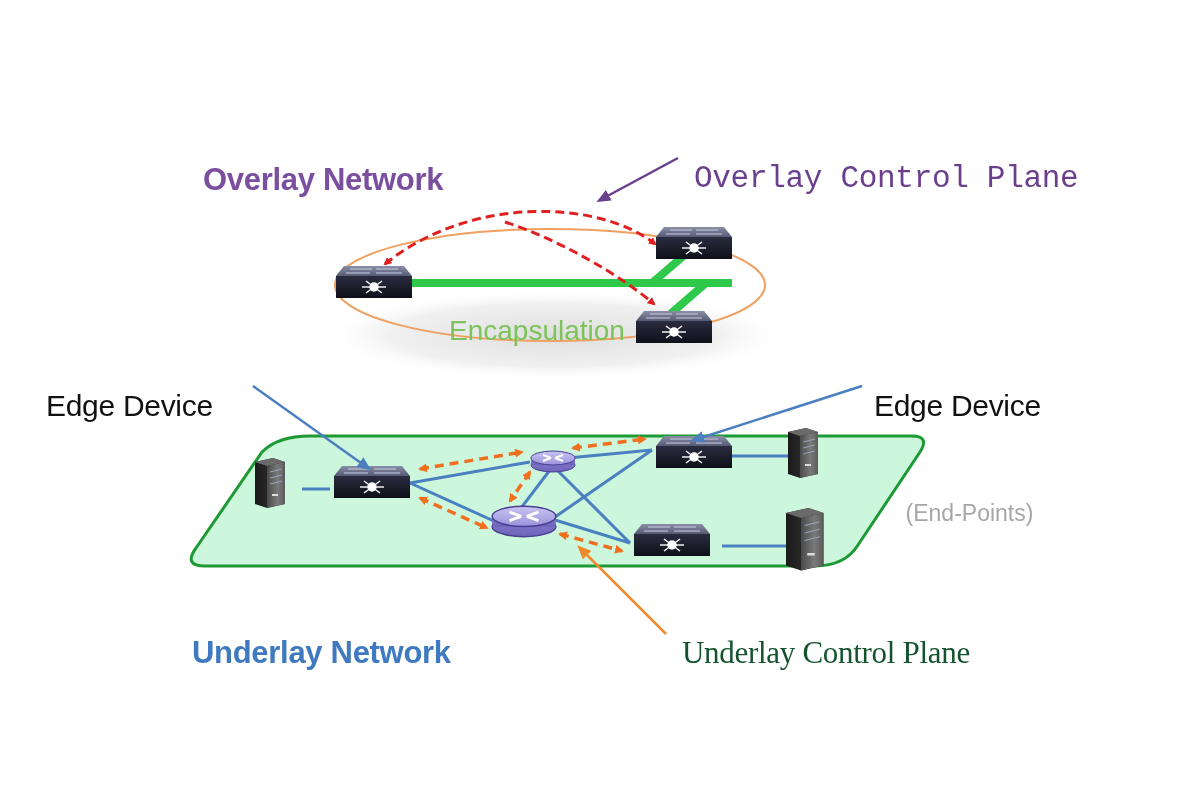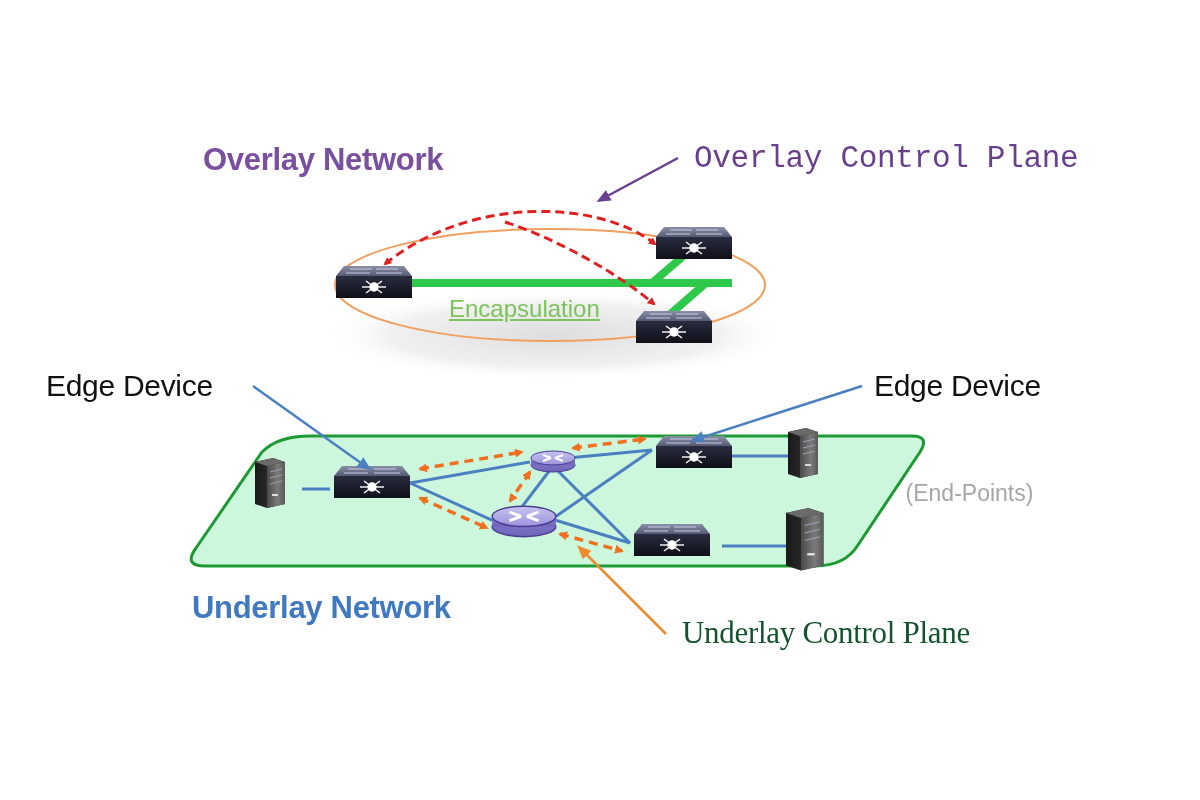--- a/index.html
+++ b/index.html
@@ -1,25 +1,25 @@
 <!DOCTYPE html>
 <html><head>
 <meta charset="utf-8">
 <style>
   html, body { margin: 0; padding: 0; background: #ffffff; }
   body { width: 1200px; height: 800px; position: relative; overflow: hidden; font-family: "Liberation Sans", sans-serif; }
   #stage { position: absolute; left: 0; top: 0; width: 1200px; height: 800px; }
-  .lbl { position: absolute; white-space: nowrap; font-family: "Liberation Sans", sans-serif; line-height: 1; }
+  .lbl { position: absolute; white-space: nowrap; font-family: "Liberation Sans", sans-serif; line-height: 1; margin-top: 20px; }
   .title-overlay { left: 203px; top: 144px; font-size: 31px; font-weight: bold; color: #7b4fa0; letter-spacing: -0.3px; }
-  .title-underlay { left: 192px; top: 592px; font-size: 31px; font-weight: bold; color: #3f79c0; letter-spacing: -0.3px; }
+  .title-underlay { left: 192px; top: 617px; font-size: 31px; font-weight: bold; color: #3f79c0; letter-spacing: -0.3px; }
   .ocp { left: 694px; top: 143px; font-size: 31px; color: #6a3f8e; letter-spacing: -0.3px; font-family: Liberation Mono, monospace; }
   .ucp { left: 682px; top: 617px; font-size: 31px; color: #14532d; letter-spacing: -0.3px; font-family: Liberation Serif, serif; }
   .edge-left { left: 46px; top: 371px; font-size: 30px; color: #111111; letter-spacing: -0.3px; }
   .edge-right { left: 874px; top: 371px; font-size: 30px; color: #111111; letter-spacing: -0.3px; }
-  .encap { left: 449px; top: 297px; font-size: 24px; color: #7cc35a; text-decoration: underline; }
+  .encap { left: 449px; top: 297px; font-size: 28px; color: #7cc35a; }
   .hosts { left: 897px; top: 474px; width: 145px; text-align: center; font-size: 23px; color: #a6a6a6; line-height: 38px; }
 </style>
 </head>
 <body>
 
 <svg id="stage" width="1200" height="800" viewBox="0 0 1200 800">
   <defs>
     <radialGradient id="shadowGrad" cx="50%" cy="50%" r="50%">
       <stop offset="0%" stop-color="#d9d9d9" stop-opacity="0.9"></stop>
       <stop offset="70%" stop-color="#e6e6e6" stop-opacity="0.6"></stop>

